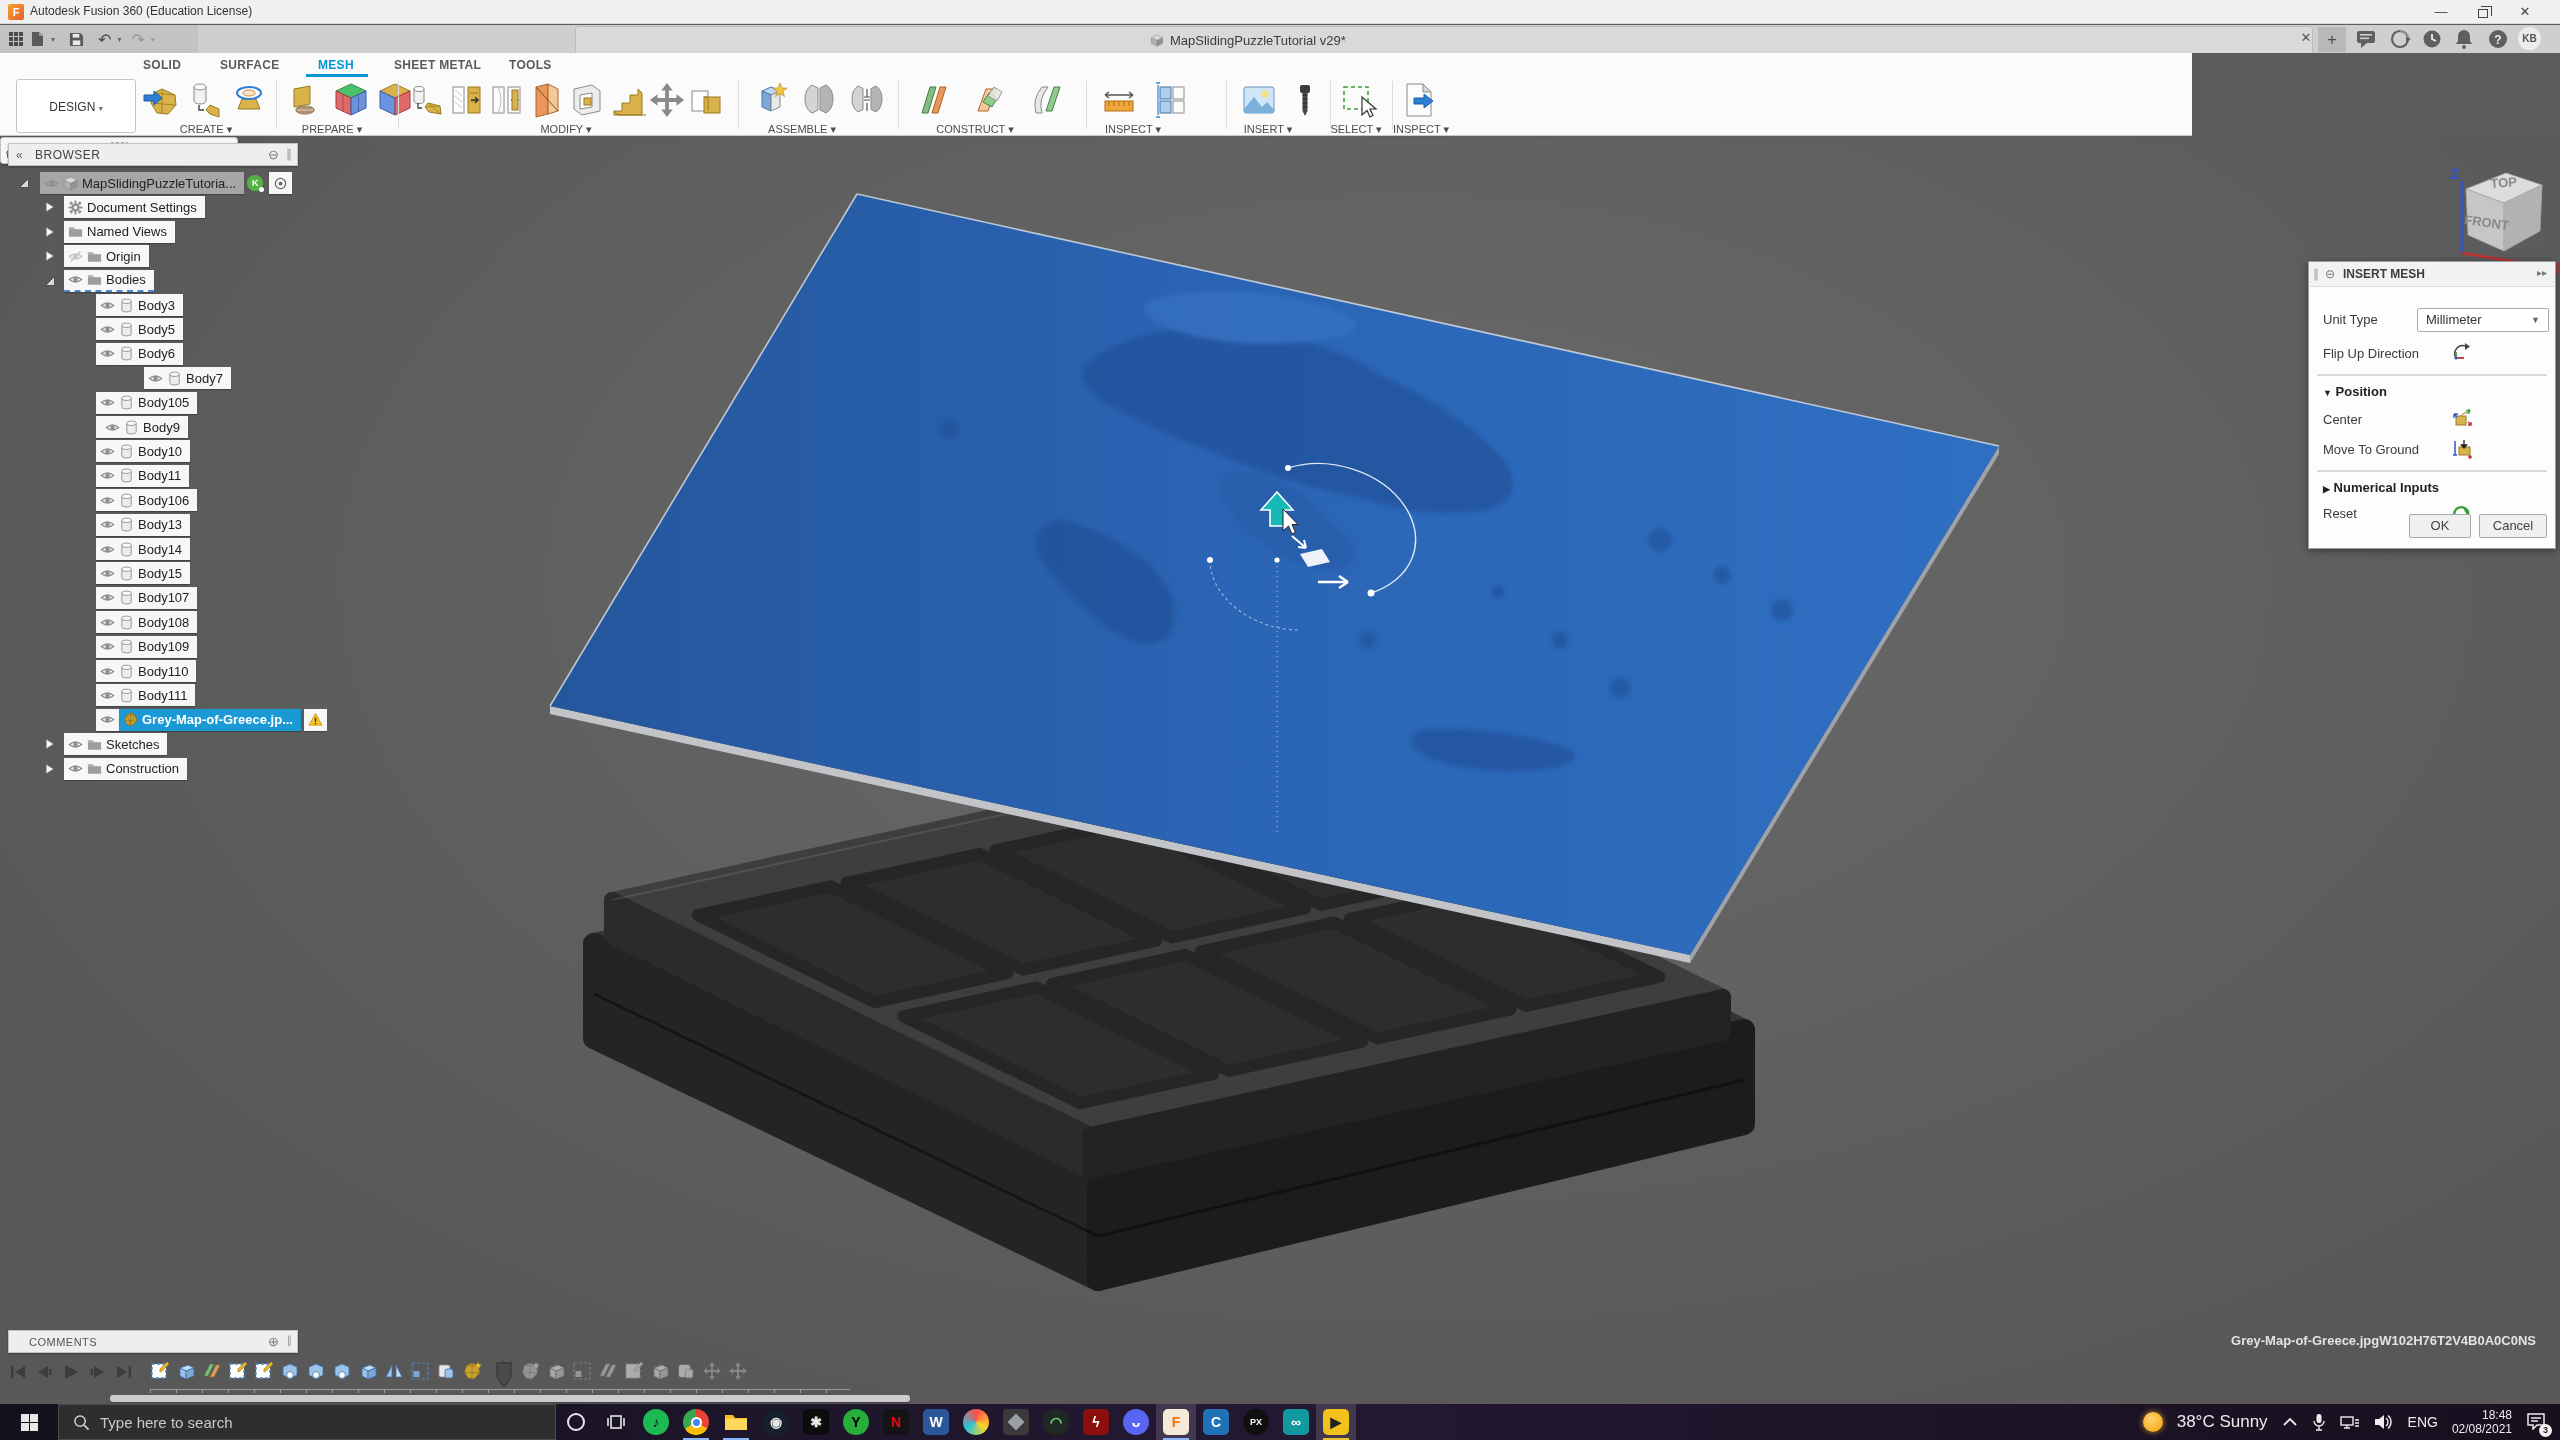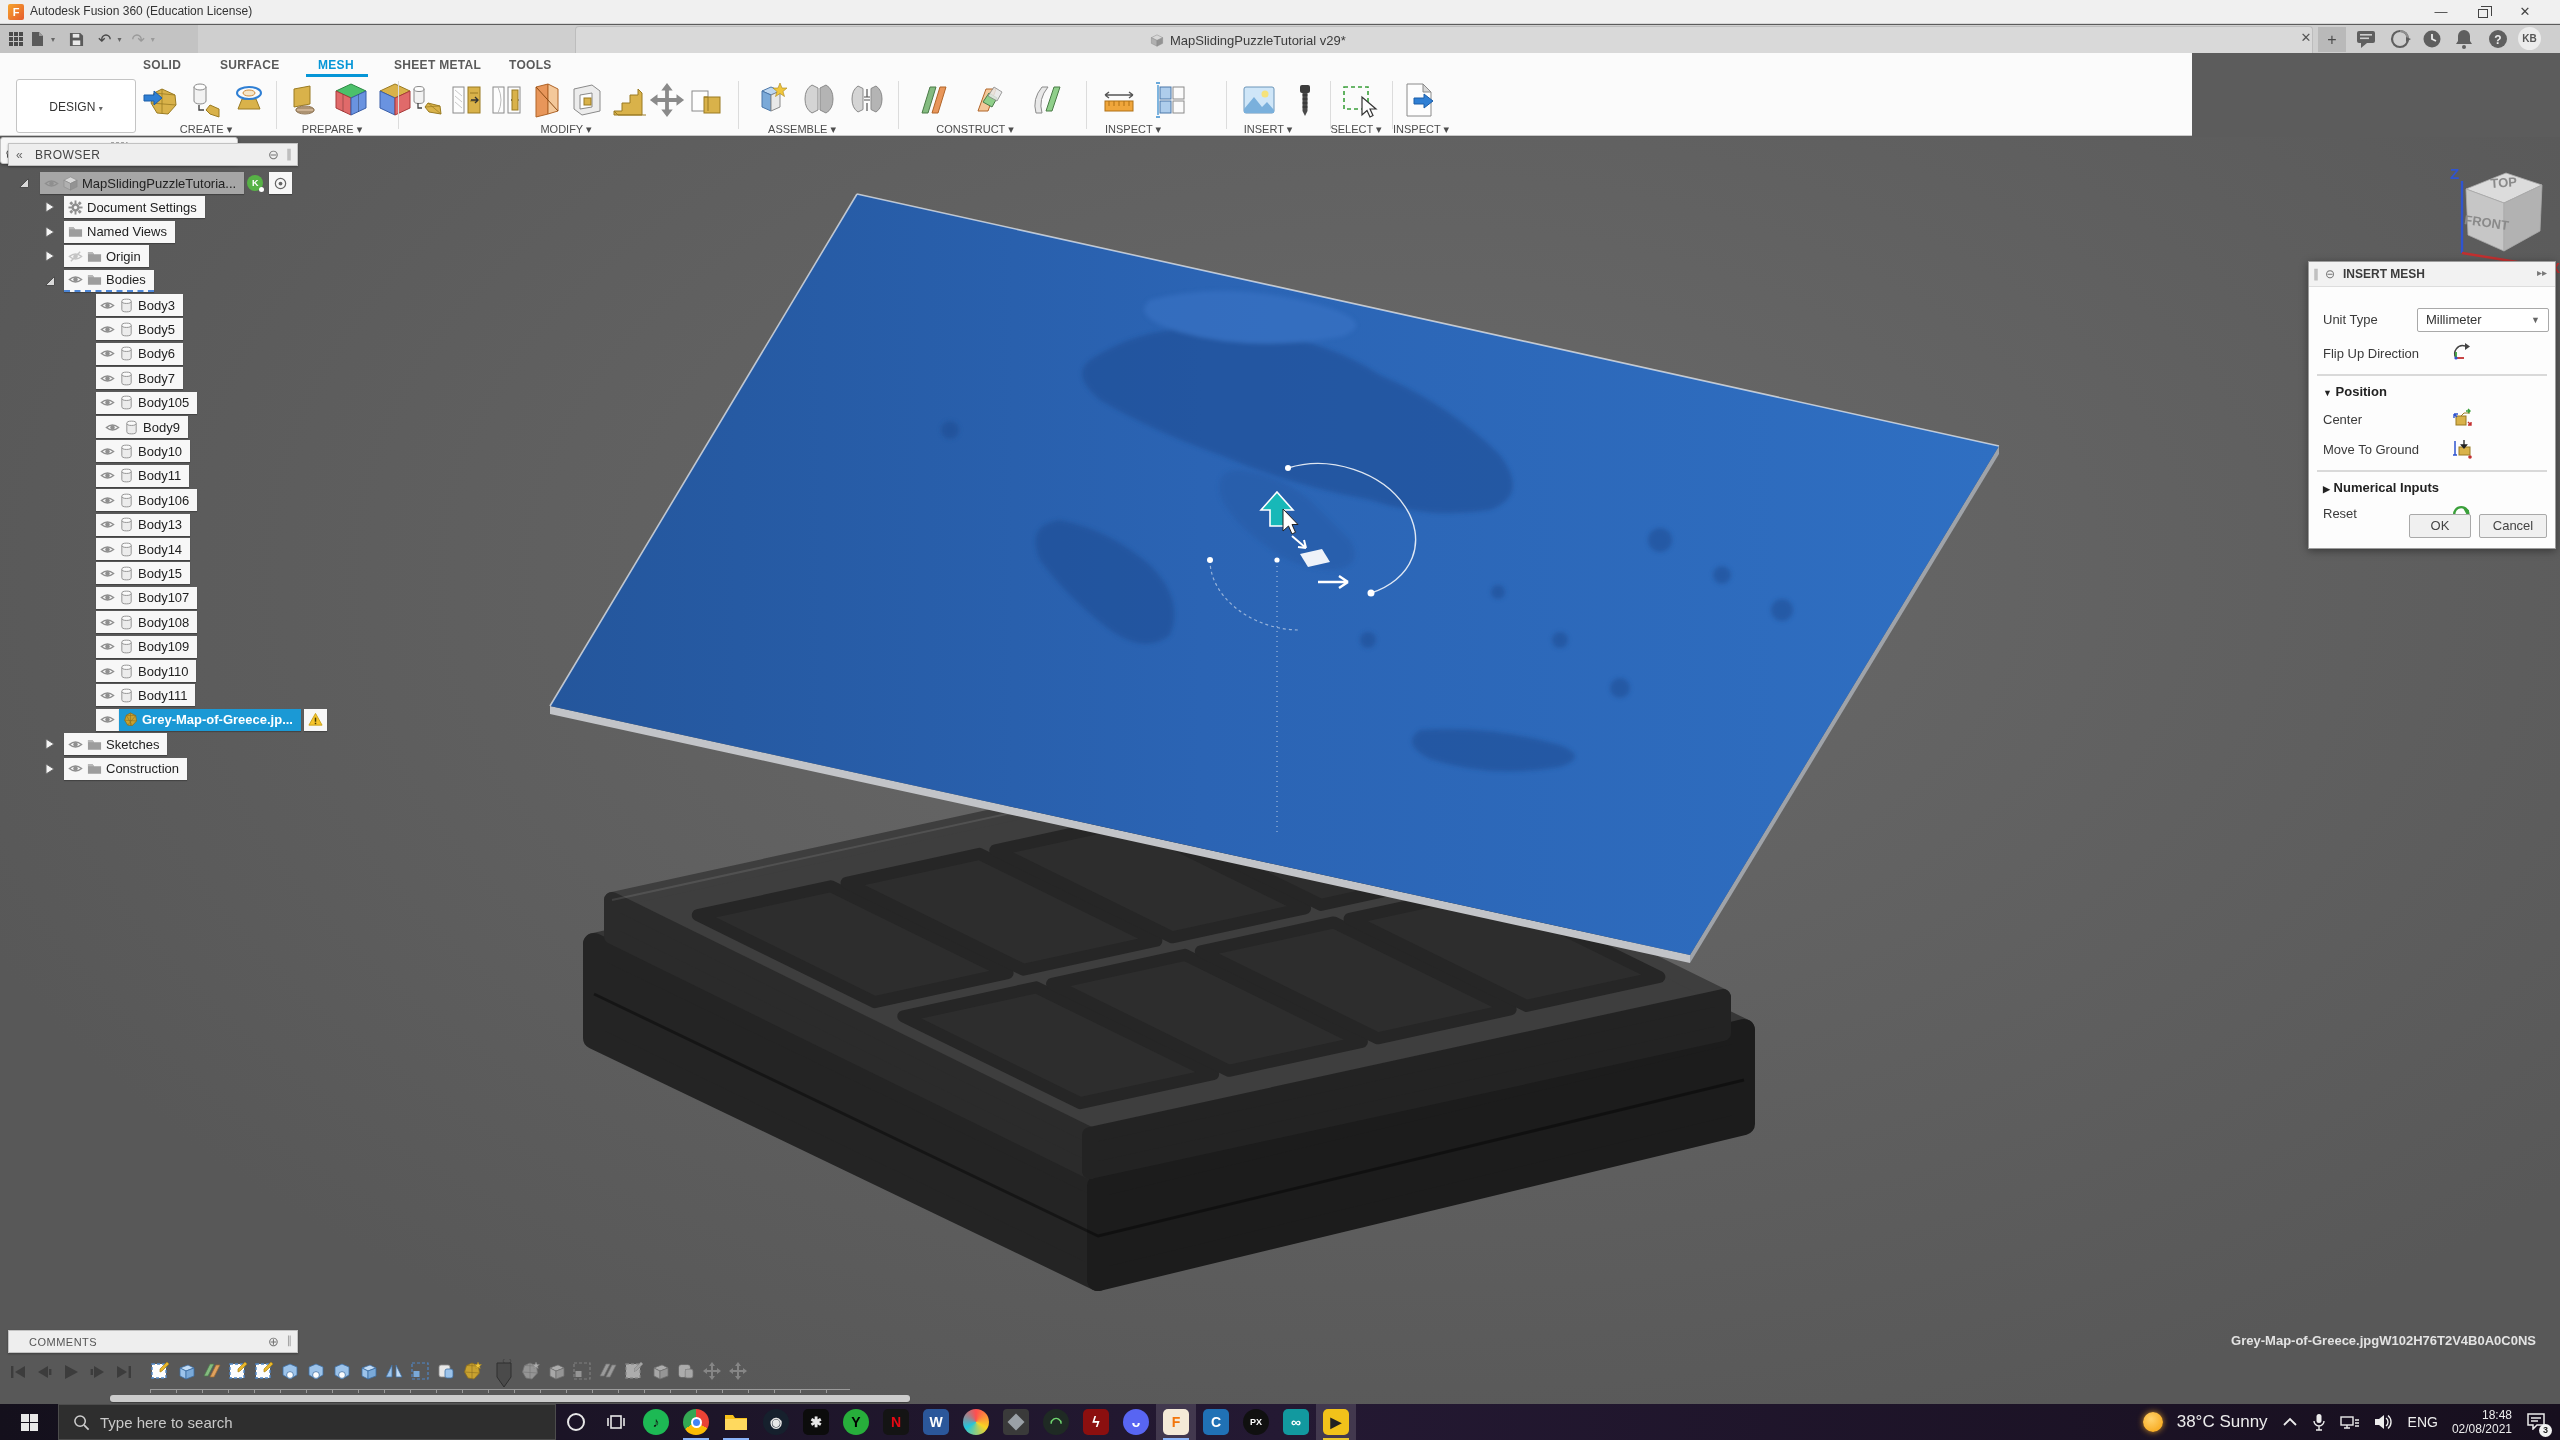--- a/index.html
+++ b/index.html
@@ -636,21 +636,21 @@
         <div class="chip" style="margin-left: 96px;">
           <svg width="15" height="15" class="i15">
             <use href="#sym-eye"></use>
           </svg>
           <svg width="15" height="15" class="i15">
             <use href="#sym-cyl"></use>
           </svg>
           <span>Body6</span>
         </div>
       </div>
-      <div class="tree-row abs" style="left: 0px; top: 198.2px; width: 400px; display: flex; align-items: center;">
+      <div class="tree-row abs" style="left: 0px; top: 198.2px; width: 400px; display: flex; align-items: center; padding-left: 48px;">
         <div class="chip" style="margin-left: 96px;">
           <svg width="15" height="15" class="i15">
             <use href="#sym-eye"></use>
           </svg>
           <svg width="15" height="15" class="i15">
             <use href="#sym-cyl"></use>
           </svg>
           <span>Body7</span>
         </div>
       </div>

